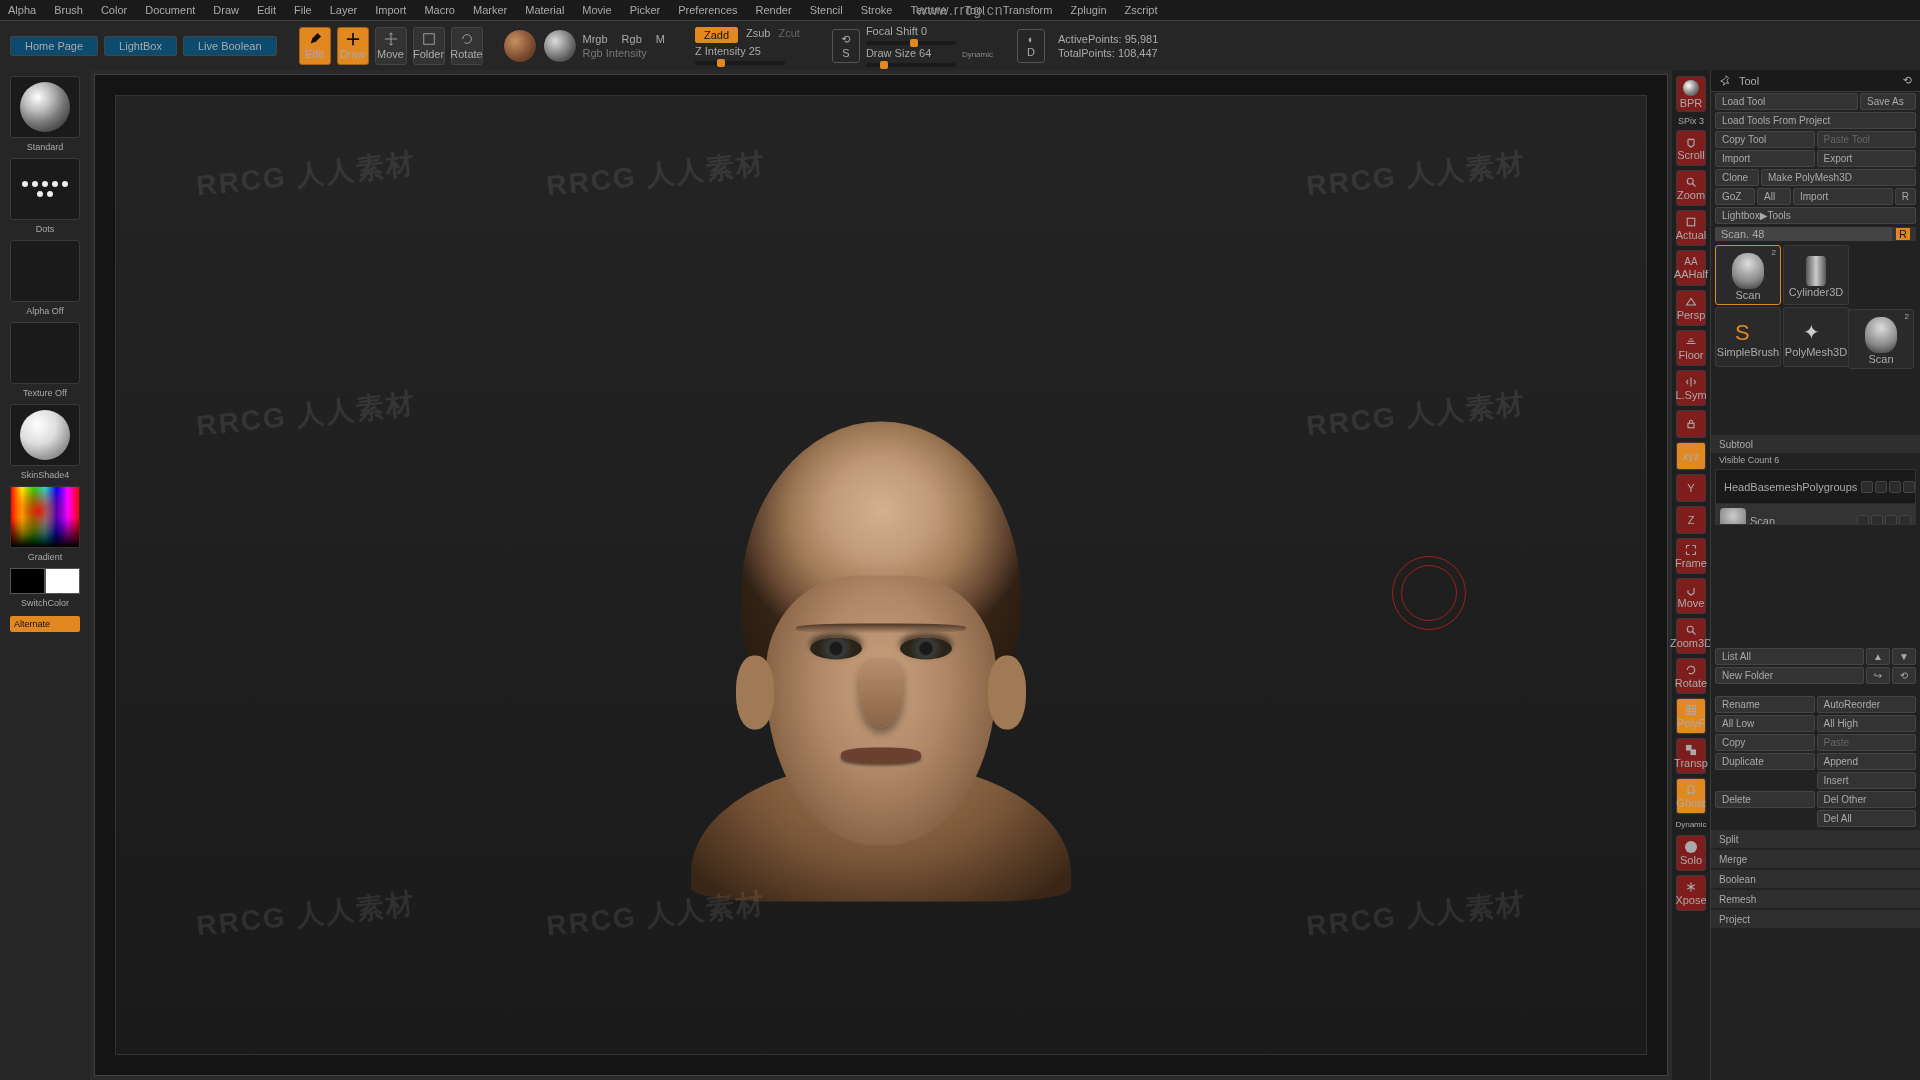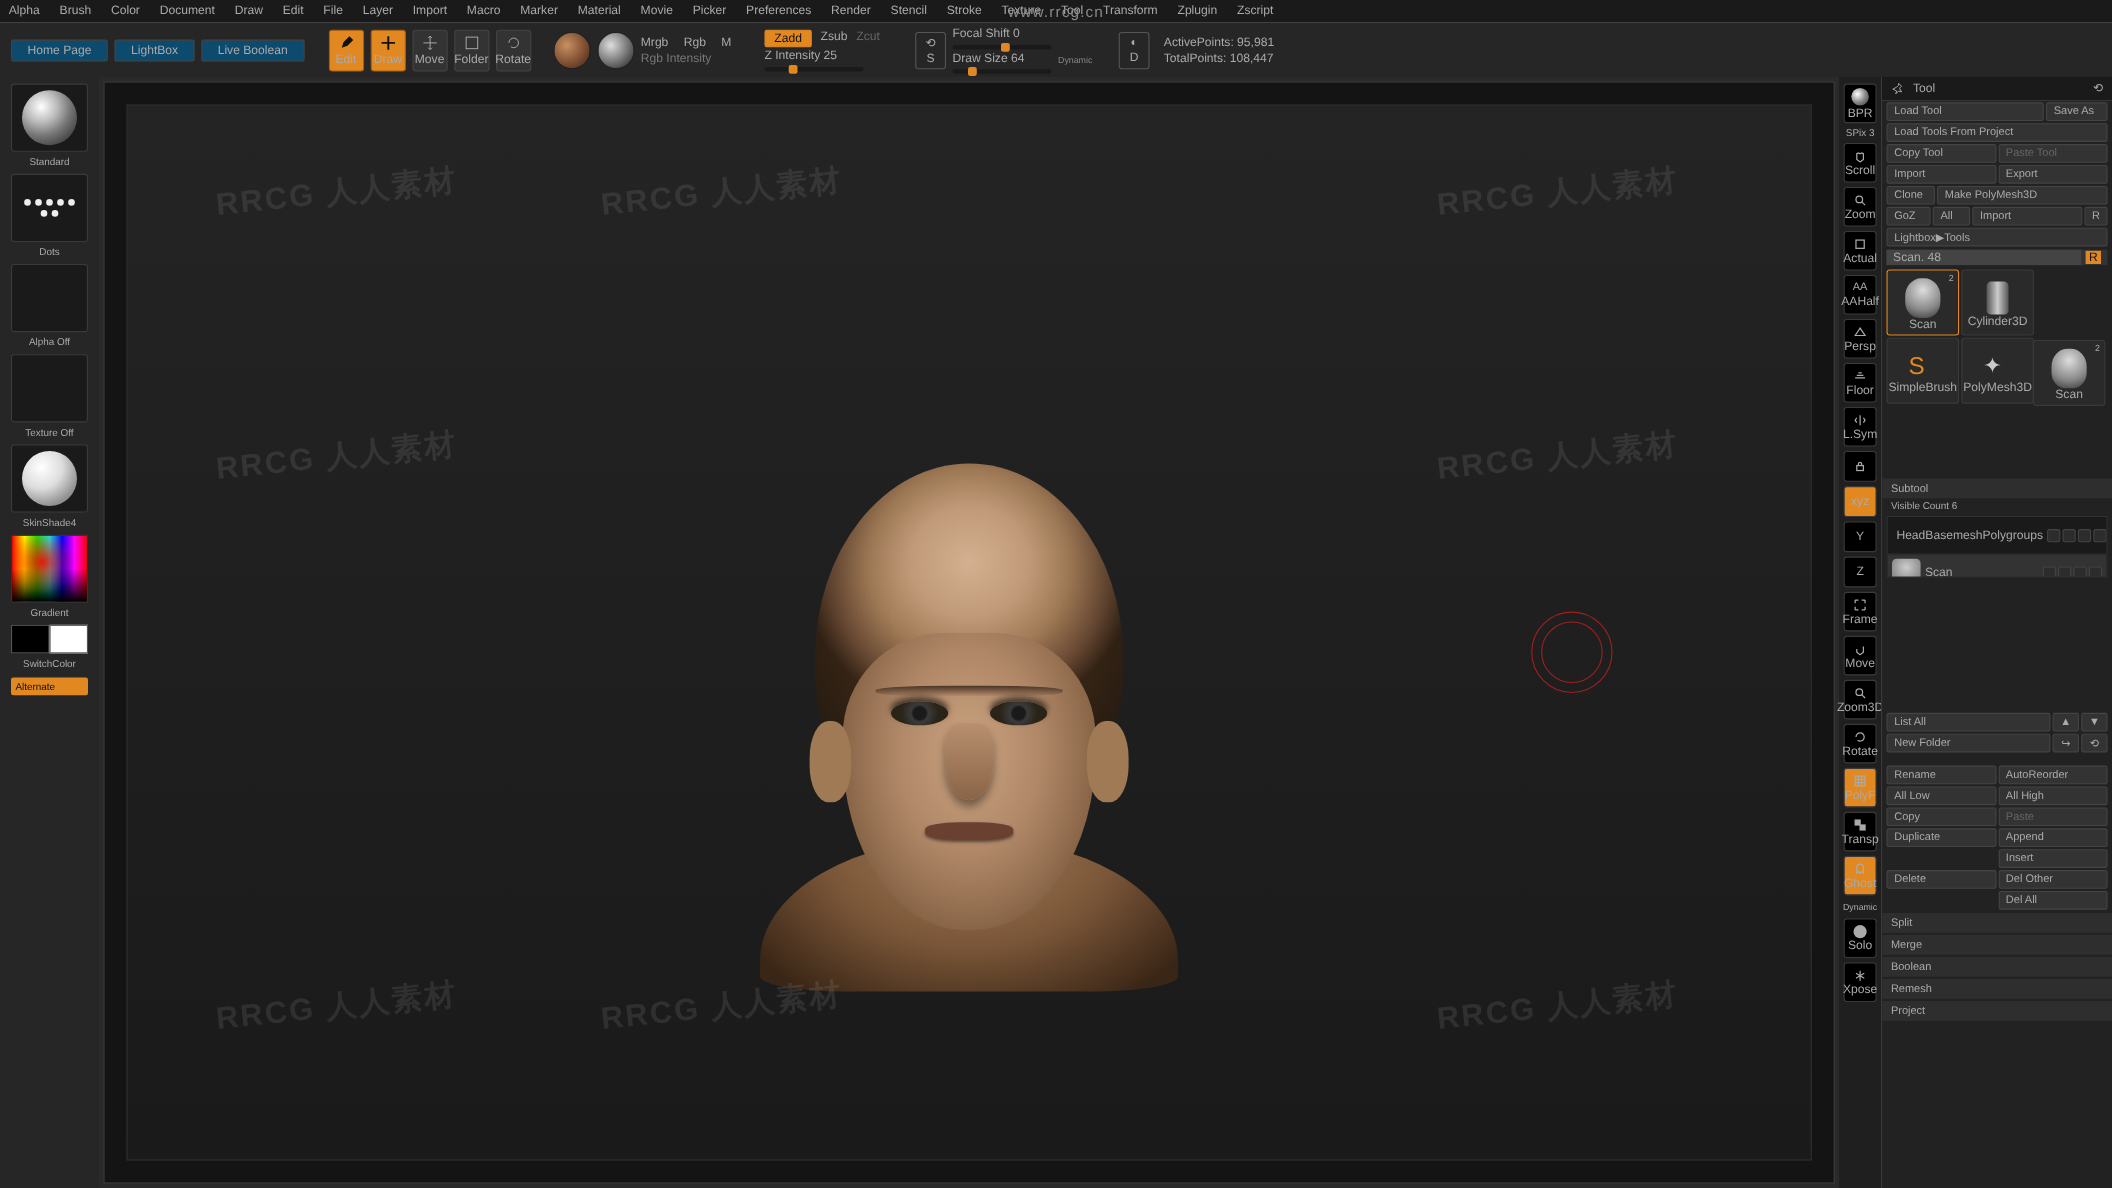--- a/index.html
+++ b/index.html
@@ -46,21 +46,21 @@
 .nose{position:absolute;top:82px;left:50%;transform:translateX(-50%);width:44px;height:70px;background:linear-gradient(#b89070,#8a6446);border-radius:30% 30% 50% 50%;box-shadow:0 6px 8px rgba(0,0,0,.4)}
 .mouth{position:absolute;top:172px;left:50%;transform:translateX(-50%);width:80px;height:16px;background:#6a4030;border-radius:40%;box-shadow:0 2px 3px rgba(0,0,0,.5)}
 .earL,.earR{position:absolute;top:80px;width:38px;height:74px;background:#a07a54;border-radius:45%}
 .earL{left:-30px}.earR{right:-30px}
 .neck{position:absolute;top:240px;left:50%;transform:translateX(-50%);width:140px;height:140px;background:linear-gradient(#a47c58,#7a5638 70%,#4a3220);border-radius:20% 20% 10% 10%}
 .shoulders{position:absolute;top:340px;left:50%;transform:translateX(-50%);width:380px;height:140px;background:radial-gradient(ellipse at 50% 0%,#a47c58,#7a5638 50%,#3a2616 90%);border-radius:50% 50% 20% 20%/80% 80% 10% 10%}
 .cursor-ring{position:absolute;right:180px;top:48%;width:74px;height:74px;border:1px solid #a02020;border-radius:50%}
 .cursor-ring::after{content:"";position:absolute;inset:8px;border:1px solid #a02020;border-radius:50%}
 .wm{position:absolute;color:rgba(200,200,200,.12);font-size:28px;font-weight:bold;letter-spacing:2px;transform:rotate(-6deg)}
 .rightdock{width:38px;background:#1f1f1f;display:flex;flex-direction:column;align-items:center;padding-top:6px;gap:4px}
-.dockbtn{width:30px;height:28px;background:#000000;border:1px solid #3a3a3a;border-radius:3px;display:flex;flex-direction:column;align-items:center;justify-content:center;font-size:7px;gap:1px;cursor:pointer}
+.dockbtn{width:30px;height:28px;background:#7f1d1d;border:1px solid #3a3a3a;border-radius:3px;display:flex;flex-direction:column;align-items:center;justify-content:center;font-size:7px;gap:1px;cursor:pointer}
 .dockbtn.orange{background:#e28820;color:#111}
 .dockbtn.tall{height:36px}
 .dockbtn svg{width:14px;height:12px;stroke:#aaa;fill:none;stroke-width:1.5}
 .toolpanel{width:210px;background:#222;border-left:1px solid #3a3a3a;display:flex;flex-direction:column;overflow:hidden}
 .toolhdr{height:22px;background:#1a1a1a;display:flex;align-items:center;padding:0 8px;gap:6px;font-size:12px;border-bottom:1px solid #3a3a3a}
 .toolhdr svg{width:14px;height:14px;stroke:#aaa;fill:none}
 .pbtn{background:#333;border:1px solid #444;height:17px;font-size:10px;display:flex;align-items:center;padding:0 6px;border-radius:2px;cursor:pointer}
 .pbtn.dim{color:#666}
 .prow{display:flex;gap:2px;padding:1px 4px}
 .prow .pbtn{flex:1}

